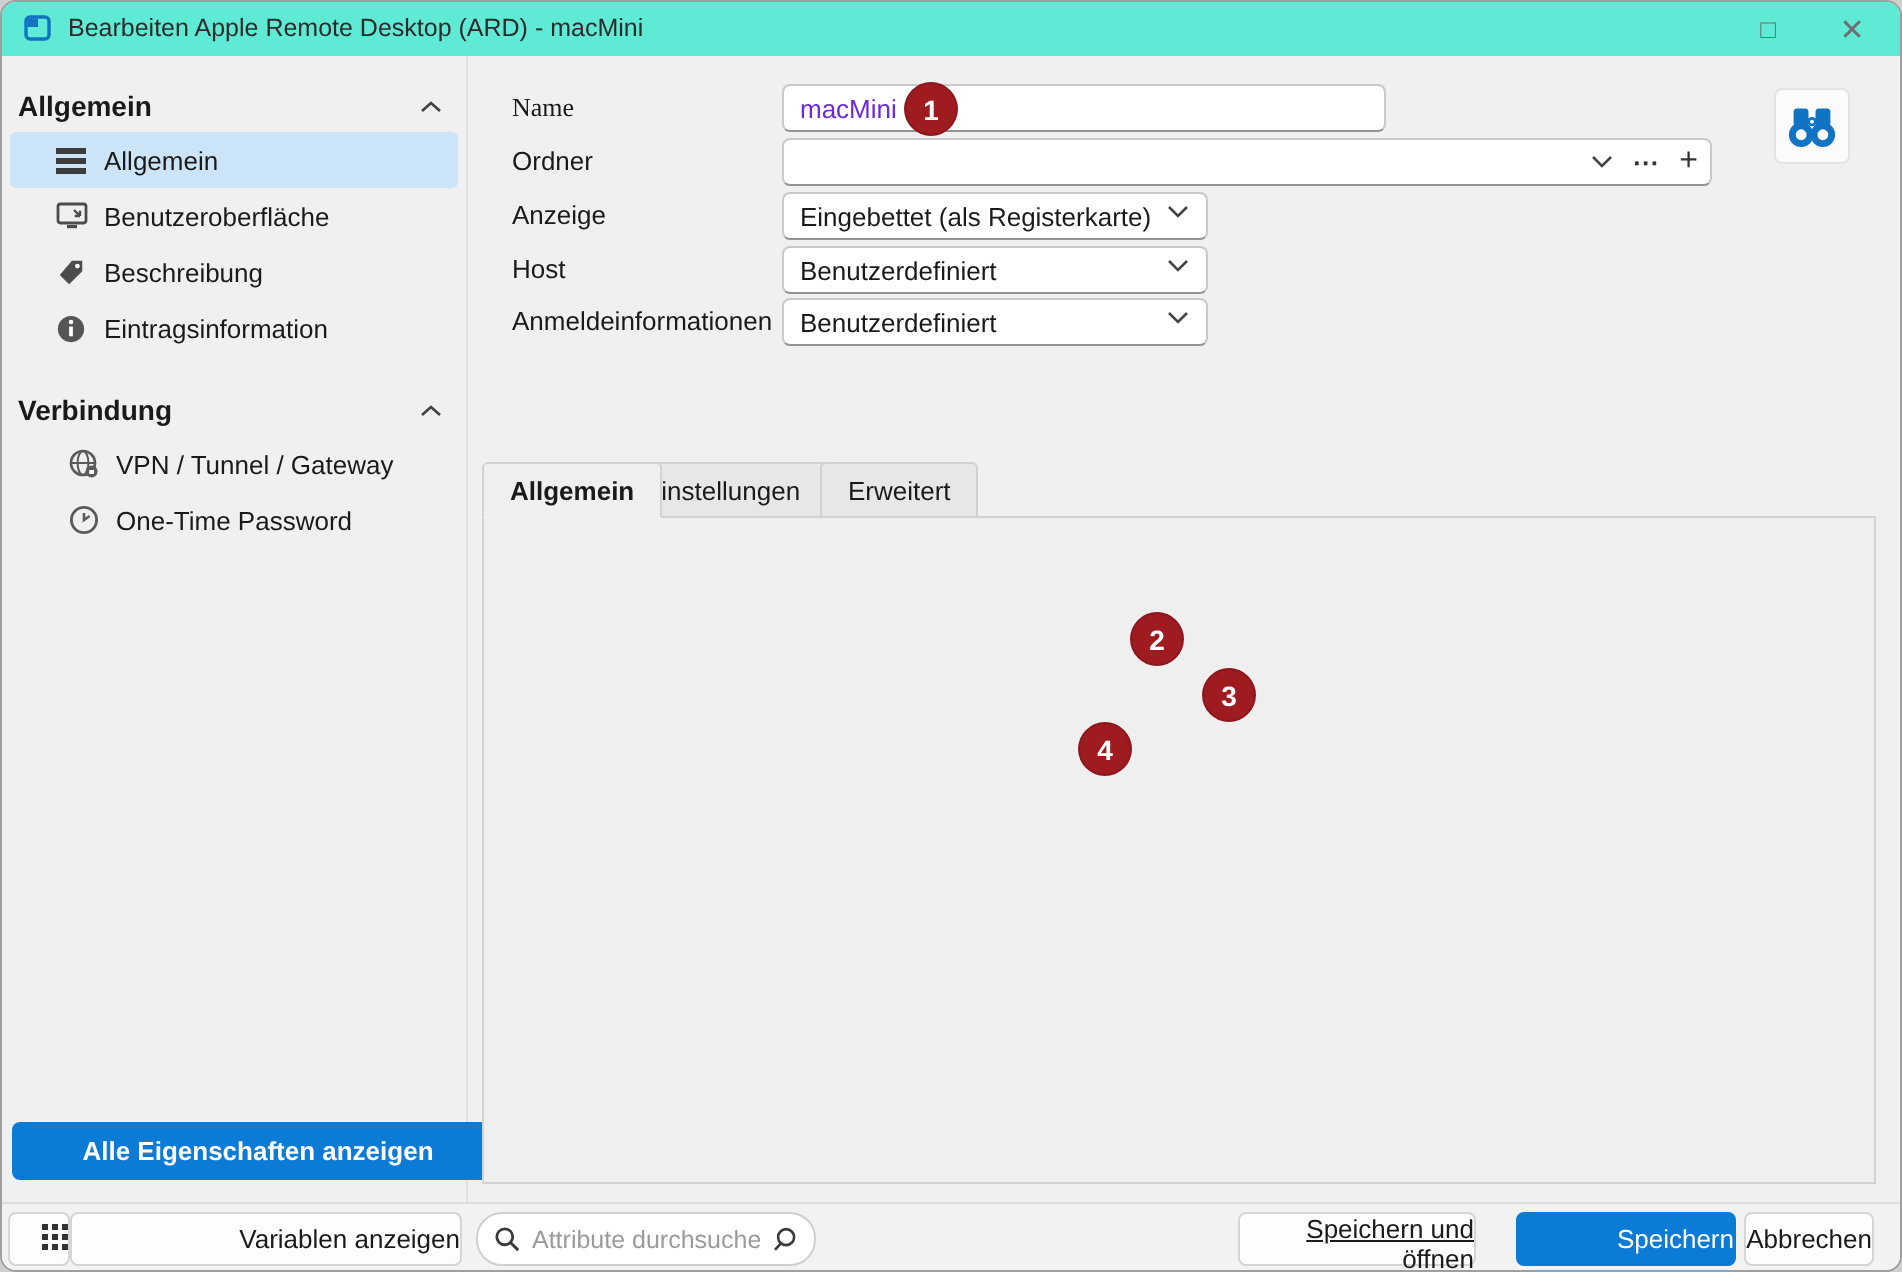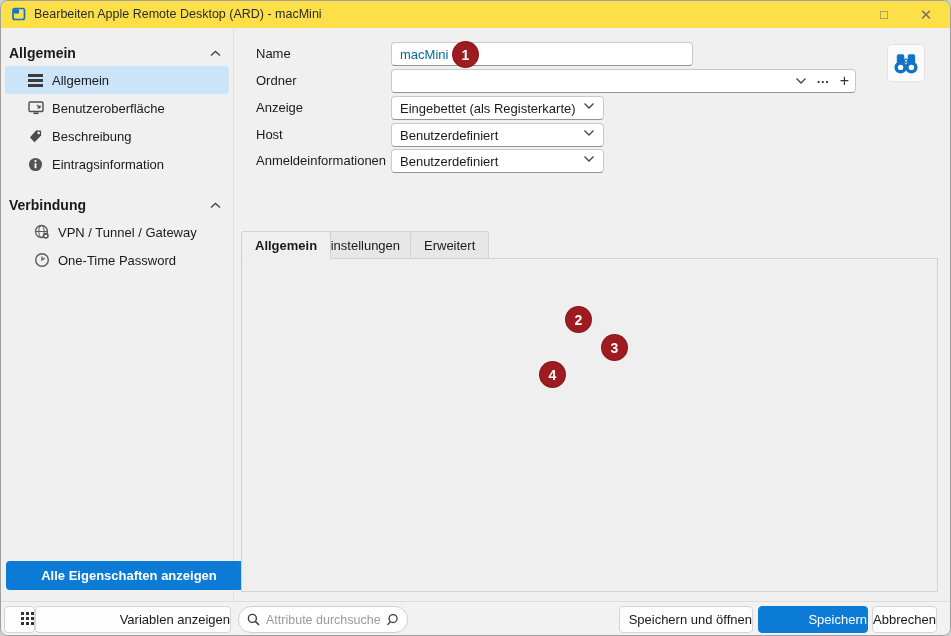--- a/index.html
+++ b/index.html
@@ -3,21 +3,21 @@
 <meta charset="utf-8">
 <style>
   * { margin:0; padding:0; box-sizing:border-box; }
   html,body { background:#cfcfcf; font-family:"Liberation Sans", sans-serif; }
   .window {
     position:relative; width:951px; height:636px; background:#f0f0f0;
     border:1px solid #9f9f9f; border-radius:8px; overflow:hidden;
     font-size:13px; color:#1a1a1a;
   }
   
-  .titlebar { position:absolute; top:0; left:0; width:100%; height:27px; background:#fde047; }
+  .titlebar { position:absolute; top:0; left:0; width:100%; height:27px; background:#5eead4; }
   .titlebar .app-ico { position:absolute; left:10px; top:5px; width:16px; height:16px; }
   .titlebar .ttl { position:absolute; left:33px; top:6px; font-size:12.5px; color:#2b2b2b; }
   .winbtn { position:absolute; top:0; width:40px; height:27px; display:flex; align-items:center; justify-content:center; color:#6f6f6f; font-size:13px; cursor:default; }
   .winbtn.max { right:46px; }
   .winbtn.close { right:4px; font-size:15px; }
   
   .sidebar { position:absolute; left:0; top:27px; width:233px; height:573px; padding-top:12px; border-right:1px solid #e2e2e2; }
   .sec-head { height:26px; display:flex; align-items:center; padding:0 12px 0 8px; font-weight:bold; font-size:14px; }
   .sec-head .spacer { flex:1; }
   .sb-item { height:28px; display:flex; align-items:center; gap:8px; padding-left:22px; border-radius:3px; margin:0 4px; cursor:default; }
@@ -31,21 +31,21 @@
   }
   .show-all { position:absolute; left:5px; top:560px; width:246px; height:29px; }
   
   .lbl { position:absolute; font-size:13px; }
   .tb {
     position:absolute; height:24px; background:#fff; border:1px solid #c9c9c9;
     border-bottom-color:#949494; border-radius:4px; font-size:13px;
   }
   .tb input {
     width:100%; height:100%; border:none; outline:none; background:transparent;
-    font-family:inherit; font-size:13px; padding:0 8px; color:#0369a1;
+    font-family:inherit; font-size:13px; padding:0 8px; color:#6d28d9;
   }
   .tb.with-ico input { padding-left:28px; }
   .tb .lead-ico { position:absolute; left:7px; top:4px; width:15px; height:15px; }
   .tb .in-dots { position:absolute; right:8px; top:1px; font-size:14px; letter-spacing:1px; color:#333; cursor:pointer; }
   .dd {
     position:absolute; height:24px; background:#fff; border:1px solid #c9c9c9;
     border-bottom-color:#949494; border-radius:4px; display:flex; align-items:center;
     padding:0 8px; cursor:pointer;
   }
   .dd .val { flex:1; white-space:nowrap; overflow:hidden; }
@@ -185,21 +185,21 @@
             <circle cx="8" cy="8" r="6.3" fill="none" stroke="#5a5a5a" stroke-width="1.4"></circle>
             <path d="M8 4.5 V8 L10.8 6" stroke="#5a5a5a" stroke-width="1.3" fill="none"></path>
           </svg>
       </span>
       <span>One-Time Password</span>
     </div>
   </div>
 
   <button class="btn-blue show-all">Alle Eigenschaften anzeigen</button>
 
-  <span class="lbl" style="left:255px; top:45px;">Name</span>
+  <span class="lbl" style="left:255px; top:45px;font-family:Liberation Serif, serif;">Name</span>
   <div class="tb" style="left:390px; top:41px; width:302px;">
     <input value="macMini" style="">
   </div>
   <div class="badge" style="left:452px; top:41px;">1</div>
 
   <span class="lbl" style="left:255px; top:72px;">Ordner</span>
   <div class="tb" style="left:390px; top:68px; width:465px;">
     <input style="padding-right: 80px;" value="">
     <div class="combo-tools">
       <span class="t">
@@ -404,18 +404,18 @@
           </svg>
       </span>
       <input placeholder="Attribute durchsuchen" style="">
       <span>
         <svg width="13" height="13" viewBox="0 0 14 14">
             <circle cx="7.6" cy="6" r="4.3" fill="none" stroke="#3a3a3a" stroke-width="1.4"></circle>
             <path d="M4.8 9.4 L1.6 12.8" stroke="#3a3a3a" stroke-width="1.4"></path>
           </svg>
       </span>
     </div>
-    <button class="f-btn" style="left:618px; width:134px;">Speichern und öffnen</button>
+    <button class="f-btn" style="left:618px; width:119px;text-decoration:underline;">Speichern und öffnen</button>
     <button class="f-btn primary" style="left:757px; width:110px;">Speichern</button>
     <button class="f-btn" style="left:871px; width:65px;">Abbrechen</button>
   </div>
 
 </div>
 
 </body></html>

